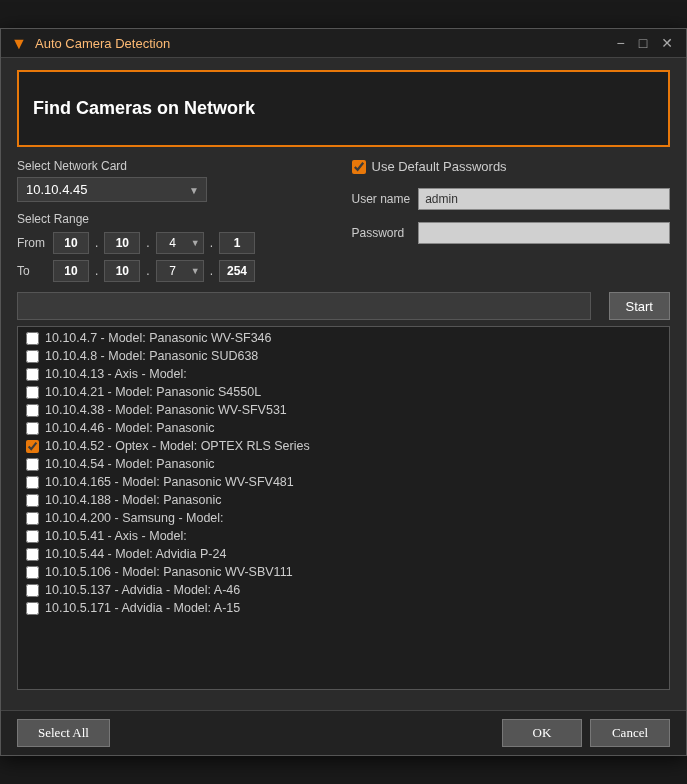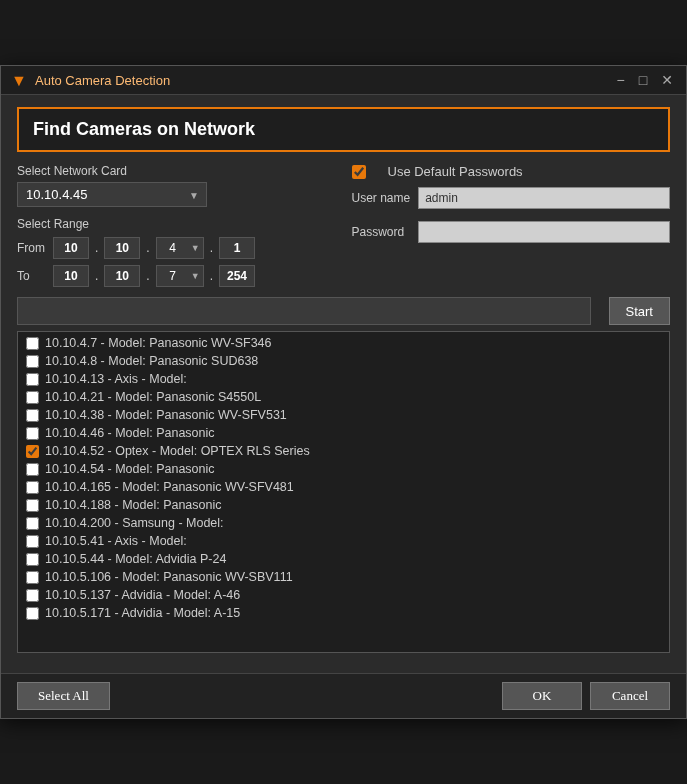--- a/index.html
+++ b/index.html
@@ -54,21 +54,21 @@
       padding: 12px 16px;
     }
 
     .find-cameras-btn {
       width: 100%;
       background: #1e1e1e;
       border: 2px solid #e8780a;
       color: #fff;
       font-size: 18px;
       font-weight: 600;
-      padding: 10px 14px;
+      padding: 26px 14px;
       text-align: left;
       cursor: pointer;
       margin-bottom: 12px;
     }
 
     .left-col {
       flex: 1;
     }
     .right-col {
       flex: 1;
@@ -101,22 +101,22 @@
       top: 50%;
       transform: translateY(-50%);
       font-size: 10px;
       color: #aaa;
       pointer-events: none;
     }
 
     .checkbox-row {
       display: flex;
       align-items: flex-end;
-      gap: 22px;
-      margin-bottom: 8px;
+      gap: 6px;
+      margin-bottom: 14px;
     }
     .checkbox-row input[type="checkbox"] {
       accent-color: #e8780a;
       width: 14px;
       height: 14px;
       cursor: pointer;
     }
 
     .credentials {
       display: grid;
@@ -219,21 +219,21 @@
       color: #fff;
       padding: 4px 16px;
       font-size: 13px;
       cursor: pointer;
       height: 28px;
     }
 
     .camera-list {
       background: #1e1e1e;
       border: 1px solid #555;
-      height: 322px;
+      height: 364px;
       overflow-y: scroll;
       margin-bottom: 8px;
       padding: 2px 0;
     }
     .camera-list::-webkit-scrollbar {
       width: 14px;
     }
     .camera-list::-webkit-scrollbar-track {
       background: #3a3a3a;
     }

